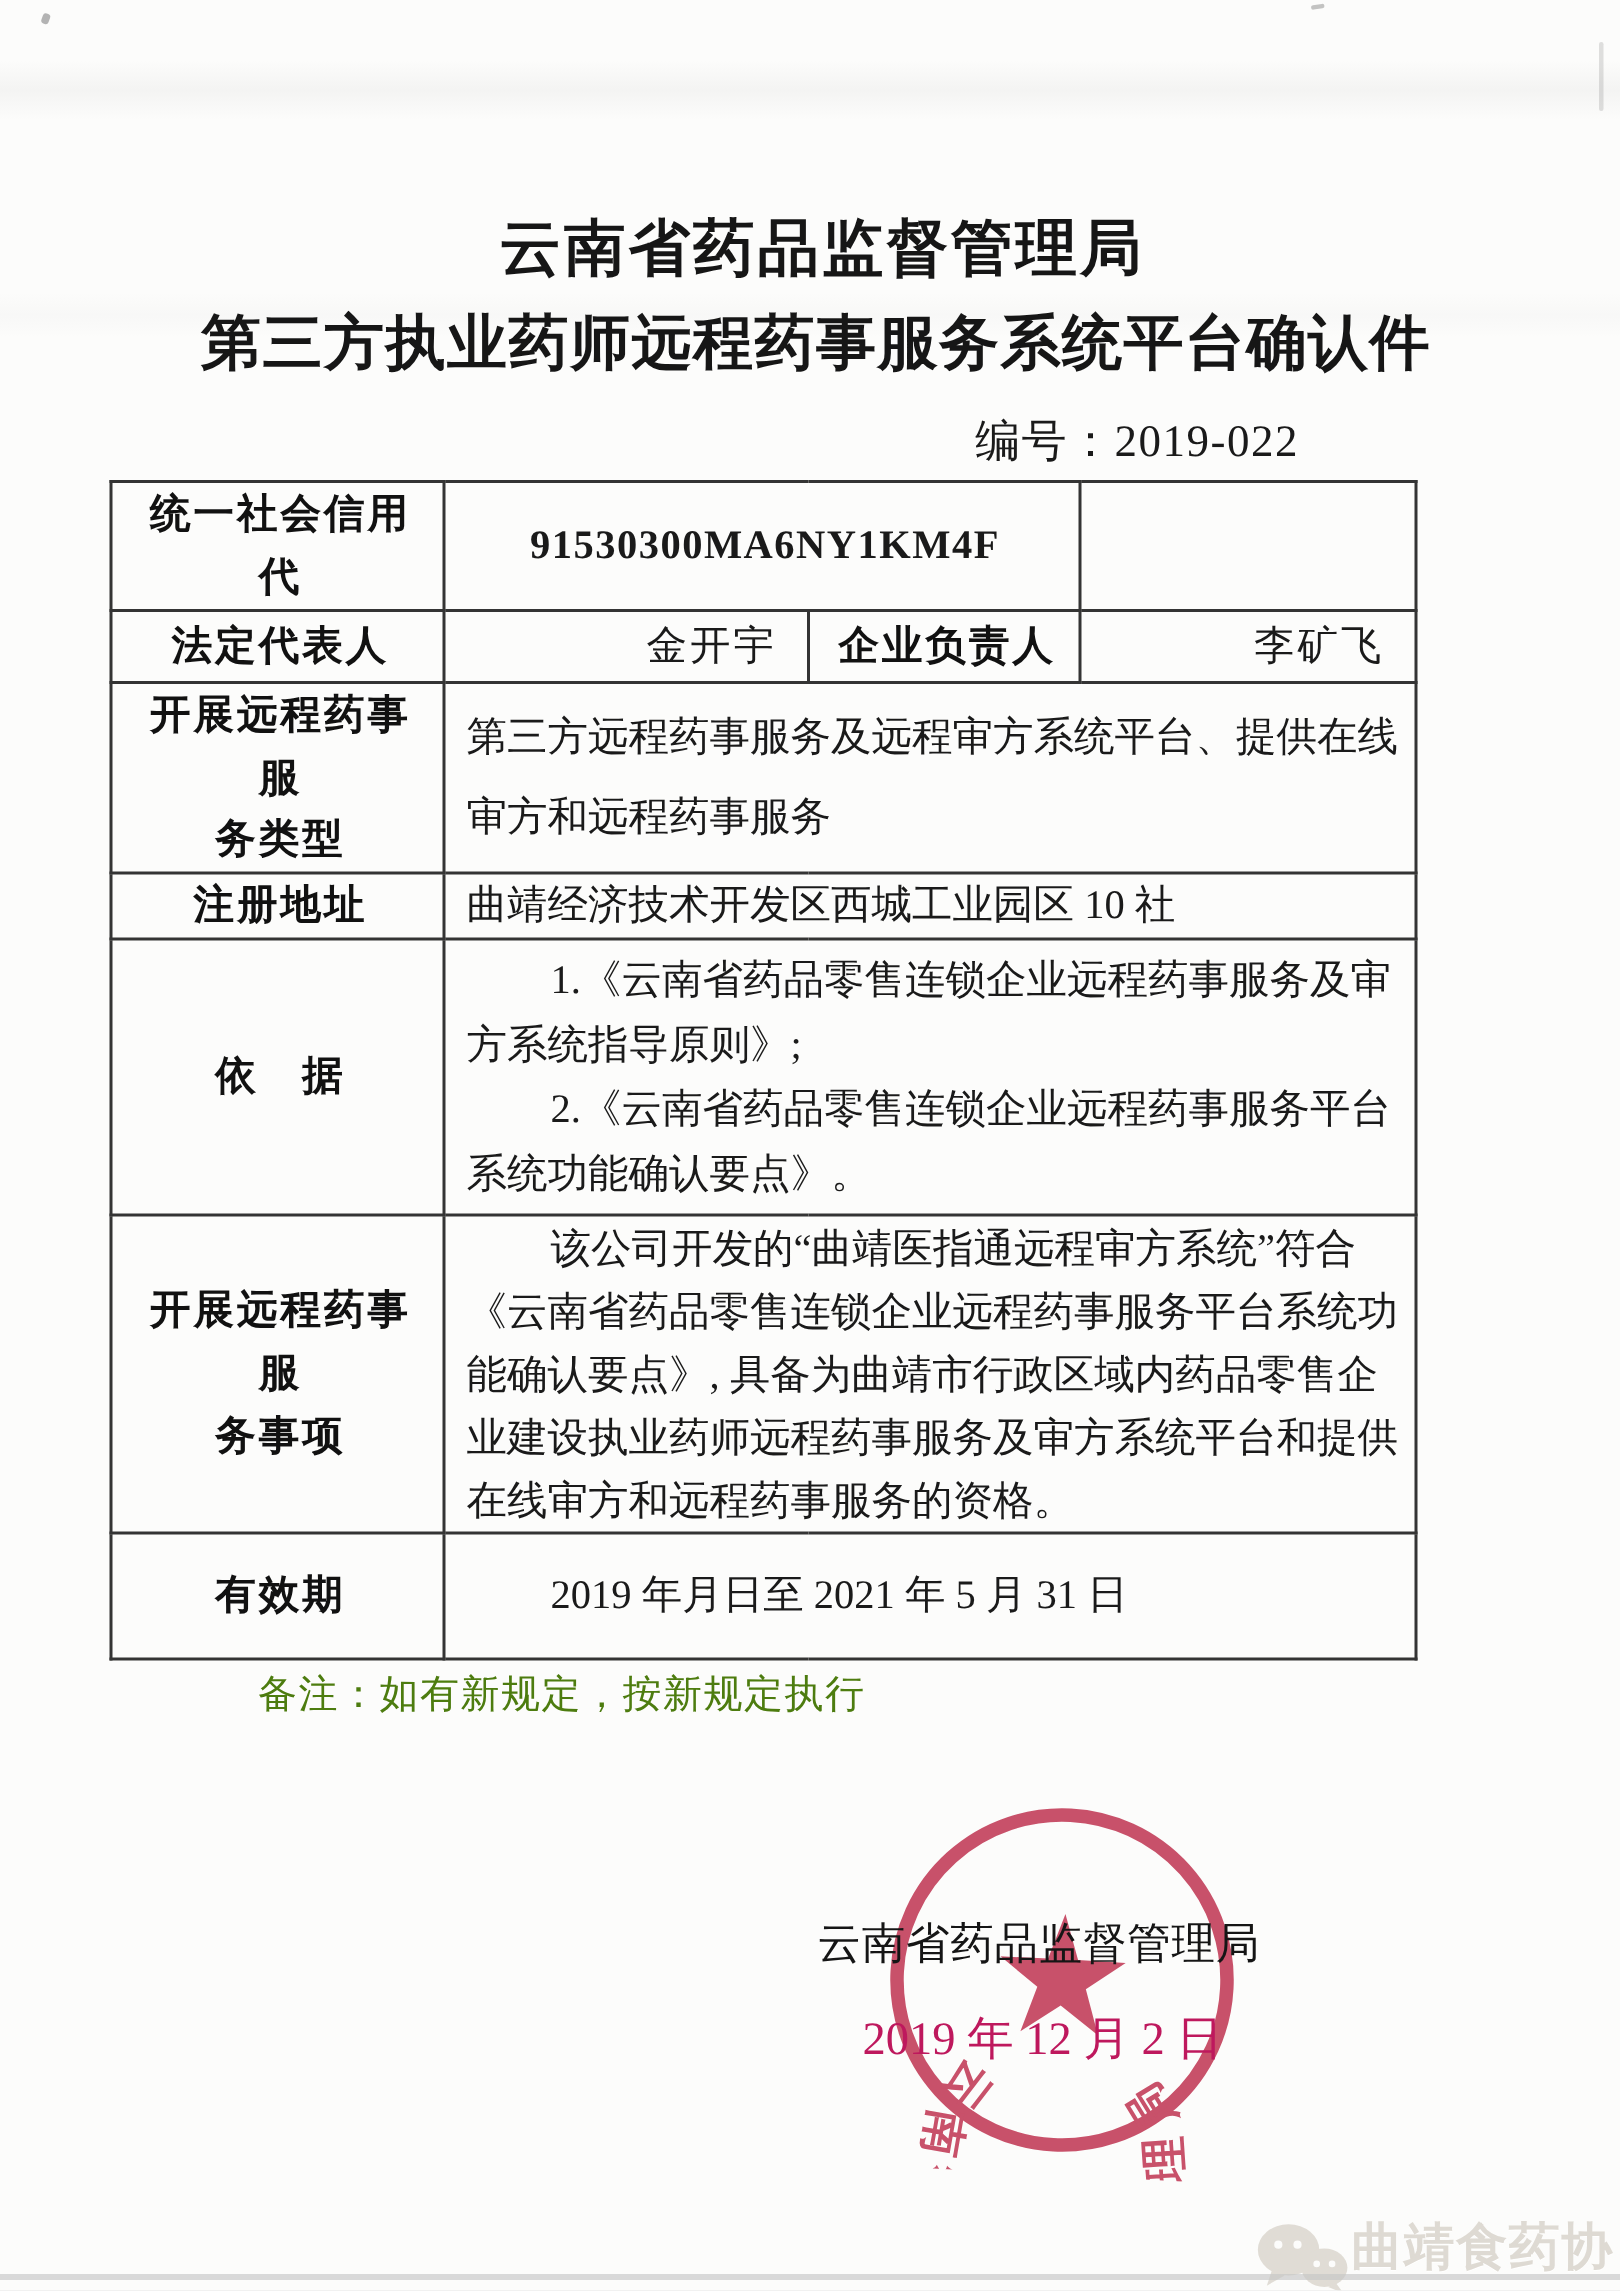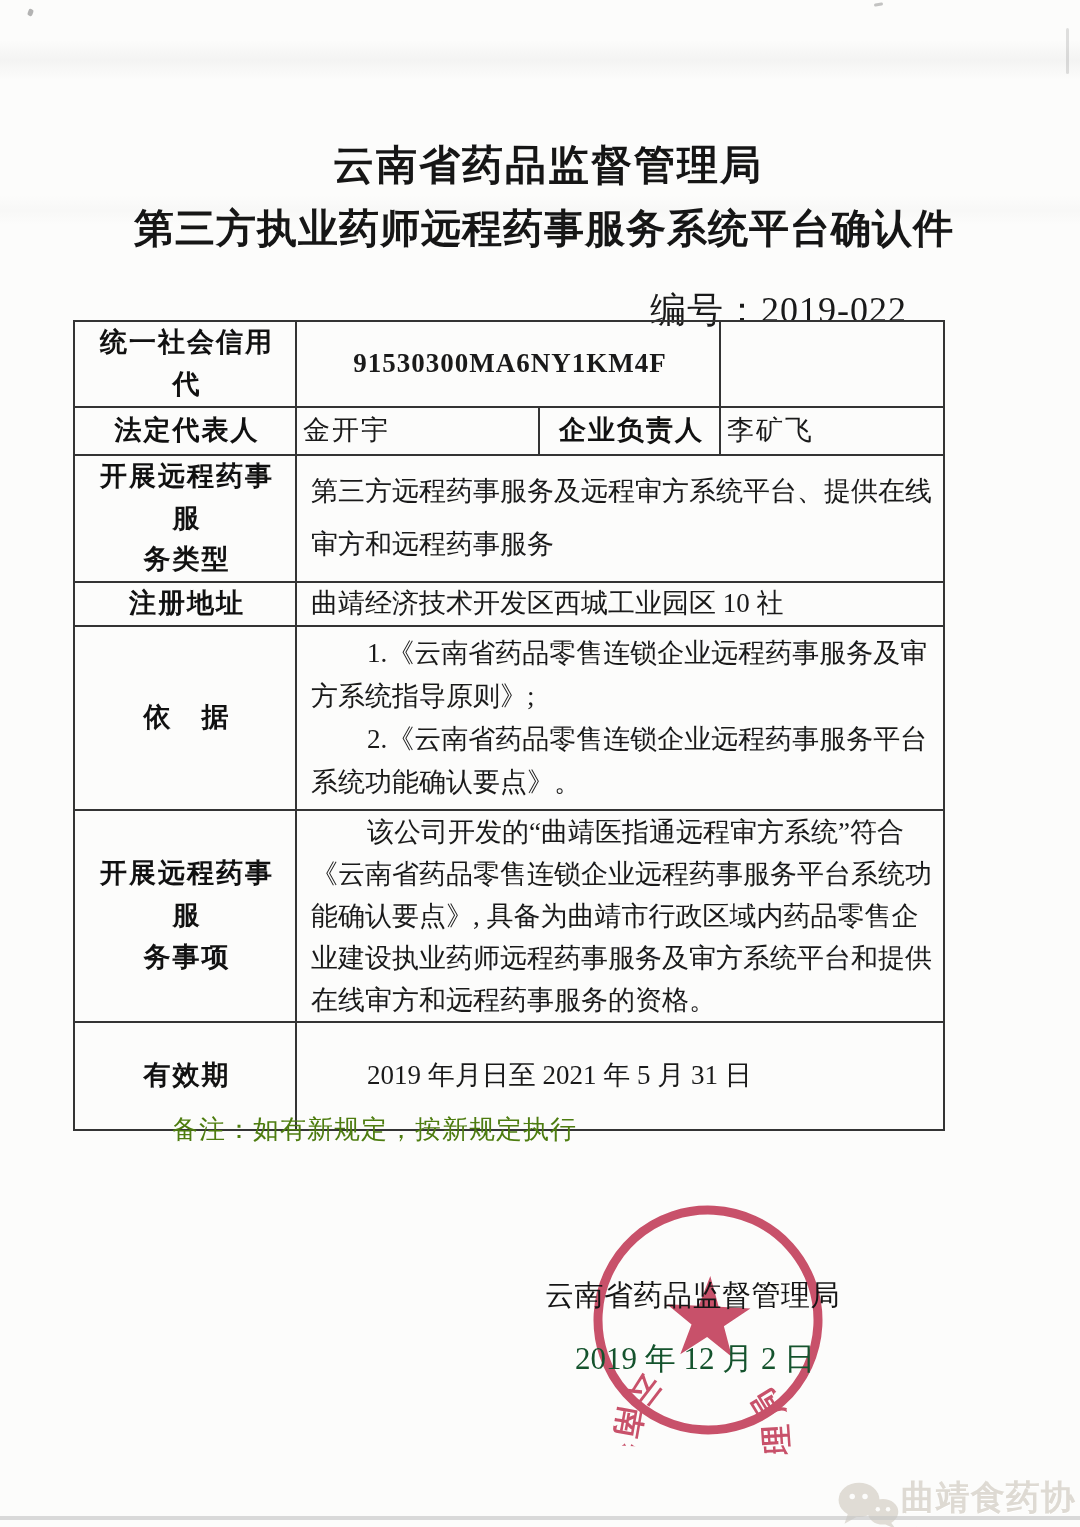--- a/index.html
+++ b/index.html
@@ -30,62 +30,62 @@
     font-family:"Liberation Sans","DejaVu Sans",sans-serif;
     font-size:41px;font-weight:900;letter-spacing:2px;color:#161616;
   }
   .subtitle{
     position:absolute;left:0;top:201px;width:1088px;margin:0;
     text-align:center;
     font-family:"Liberation Sans","DejaVu Sans",sans-serif;
     font-size:40px;font-weight:900;letter-spacing:1px;color:#161616;
   }
   .docnum{
-    position:absolute;left:650px;top:286px;
-    font-size:36px;letter-spacing:1px;color:#1a1a1a;
+    position:absolute;left:650px;top:274px;
+    font-size:30px;letter-spacing:1px;color:#1a1a1a;
   }
 
   table.form{
     position:absolute;left:73px;top:320px;
     width:870px;border-collapse:collapse;table-layout:fixed;
   }
   table.form td{
     border:2px solid #343434;
     padding:0 10px 0 14px;
     vertical-align:middle;
     font-size:27px;line-height:1.55;
     overflow:hidden;
   }
   tr.r1{height:61px}  tr.r2{height:62px}  tr.r3{height:48px}
   tr.r4{height:106px} tr.r5{height:43px}  tr.r6{height:184px}
-  tr.r7{height:209px} tr.r8{height:108px}
+  tr.r7{height:209px} tr.r8{height:84px}
   td.lbl{
     text-align:center;padding:0 4px;
     font-family:"Liberation Sans","DejaVu Sans",sans-serif;
     font-weight:bold;font-size:26px;color:#111;
     white-space:pre-line;letter-spacing:2px;line-height:2.2;
   }
   td.val{color:#1a1a1a;}
-  td.val.center{text-align:left;padding:0 6px;}
+  td.val.center{text-align:right;padding:0 20px;}
   td.code{text-align:center;letter-spacing:1px;font-size:29px;padding:0 4px;font-weight:bold;}
   td.people{letter-spacing:2px;}
   tr.r4 td.val{line-height:53px;}
   td.val p{margin:0;text-indent:56px;}
   tr.r6 td.val p{line-height:43px;}
   tr.r7 td.val p{line-height:42px;}
   tr.r8 td.val p{line-height:1.4;}
 
   .remark{position:absolute;left:172px;top:1112px;font-size:26px;letter-spacing:1px;color:#4d7c0f;}
 
   .seal{position:absolute;left:578px;top:1190px;width:260px;height:260px;
     transform:rotate(3deg);opacity:.88;mix-blend-mode:multiply;}
   .issuer{position:absolute;left:545px;top:1276px;z-index:3;
     font-size:29px;letter-spacing:0.5px;color:#151515;}
   .issue-date{position:absolute;left:575px;top:1338px;z-index:3;
-    font-size:31px;color:#14532d;}
+    font-size:31px;color:#be185d;}
 
   .watermark{position:absolute;left:836px;top:1436px;display:flex;align-items:flex-start;margin-top:39px;}
   .wm-text{
     font-family:"Liberation Sans","DejaVu Sans",sans-serif;
     font-size:34px;font-weight:bold;color:#dedad3;letter-spacing:1px;
     text-shadow:0 1px 0 #ffffff;
   }
 </style>
 </head>
 <body>

